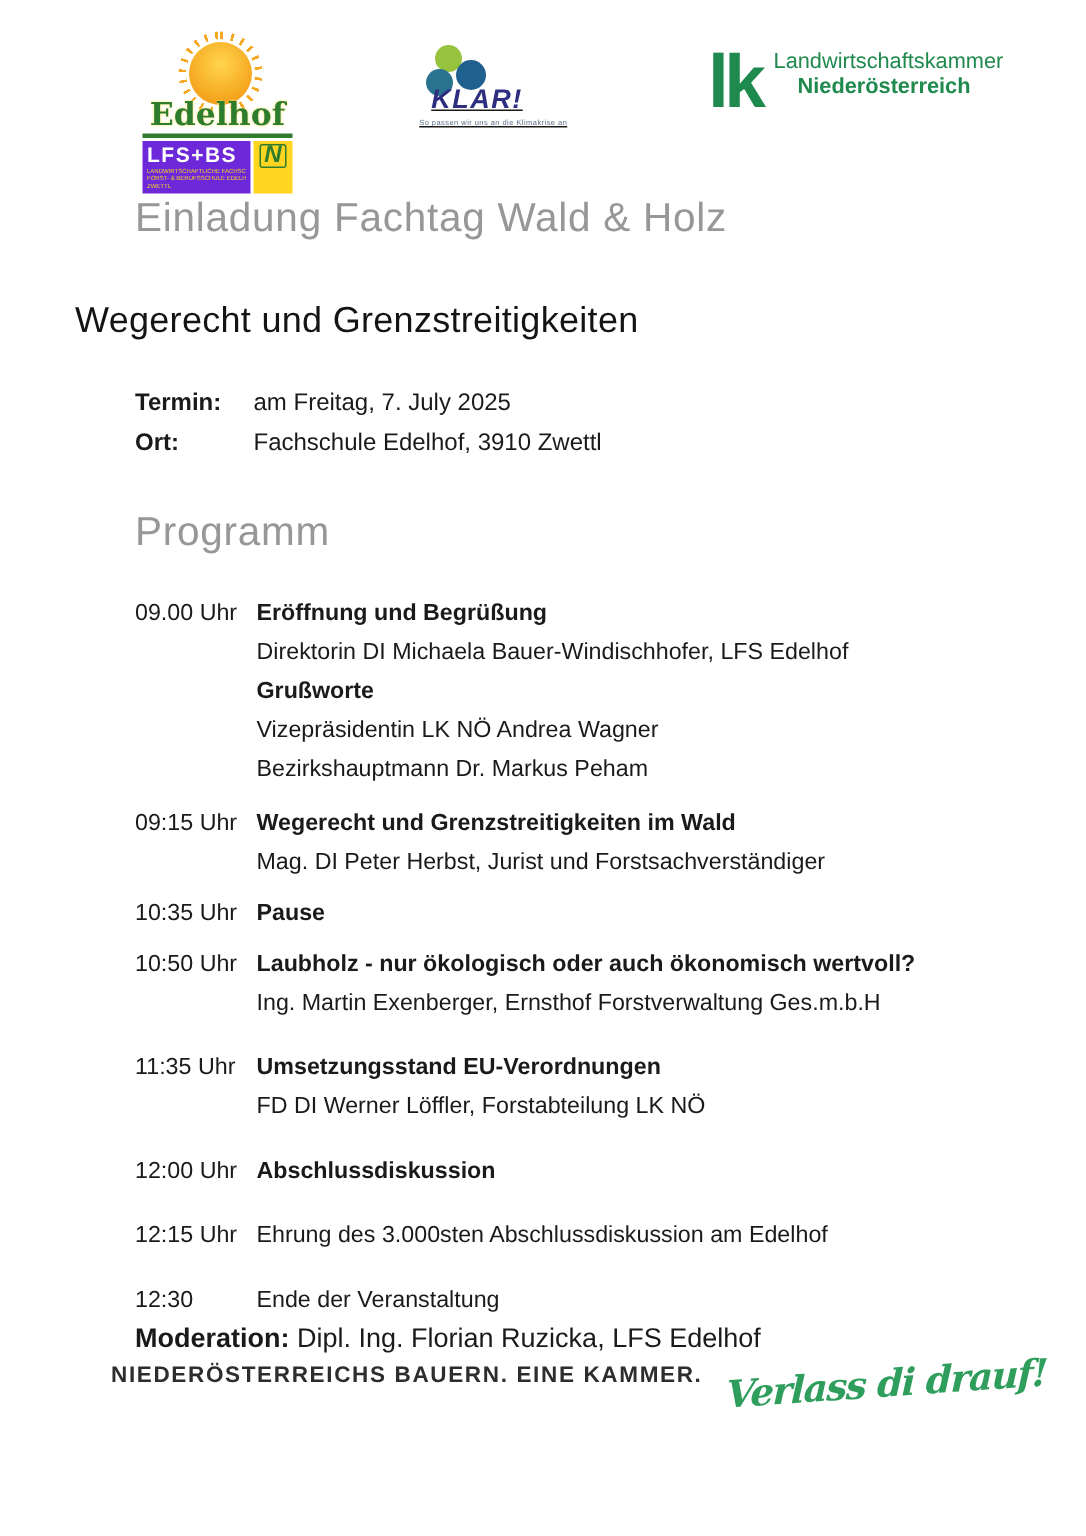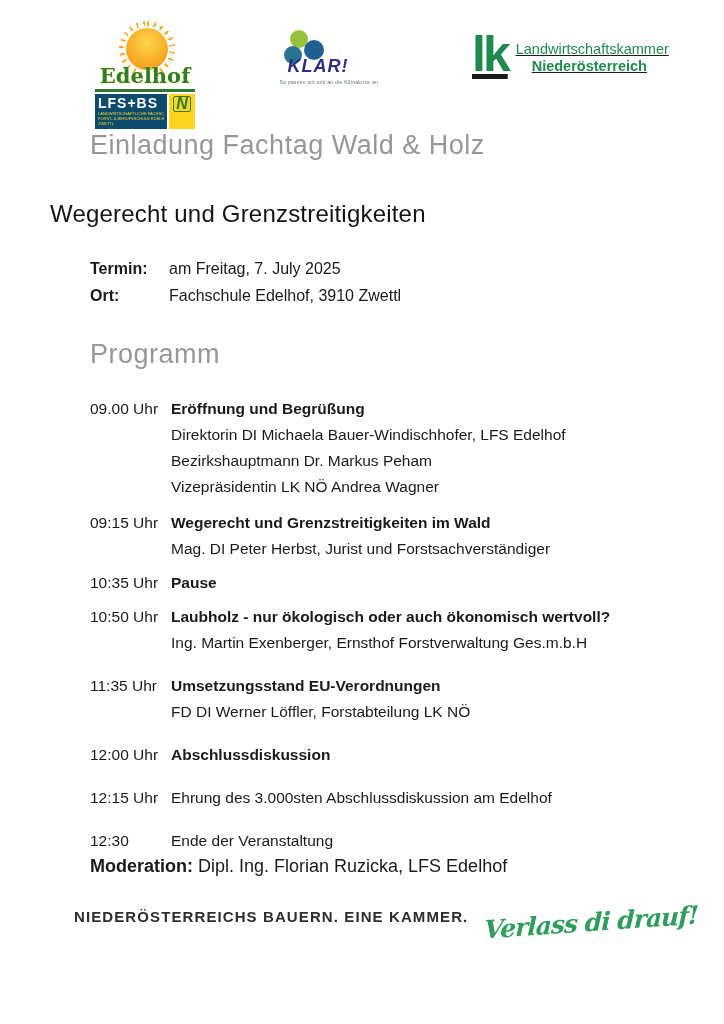--- a/index.html
+++ b/index.html
@@ -45,55 +45,55 @@
     font-weight: bold;
     font-size: 21px;
     color: #2e7d2f;
     text-shadow: 0 0 2px #ffe366;
     letter-spacing: 0px;
     text-align: center;
   }
   .edelhof .underbar { height: 3px; background: #2e7d2f; margin-top: 1px; }
   .edelhof .boxes { display: flex; margin-top: 2px; }
   .edelhof .lfs-box {
-    background: #0c4a6e; color: #fff;
+    background: #6d28d9; color: #fff;
     width: 72px; padding: 2px 3px 3px 3px;
   }
   .edelhof .lfs-title { font-weight: bold; font-size: 14px; letter-spacing: 1px; line-height: 15px; }
   .edelhof .lfs-sub { color: #f5d520; font-size: 4px; line-height: 5px; white-space: nowrap; overflow: hidden; }
   .edelhof .n-box {
     background: #ffd520; width: 26px; margin-left: 2px;
     display: flex; align-items: flex-start; justify-content: center;
   }
   .edelhof .n-letter {
     font-weight: bold; font-style: italic; color: #2e7d2f;
     font-size: 16px; margin-top: 2px;
     border: 1.5px solid #2e7d2f; border-radius: 2px;
     line-height: 14px; padding: 0 2px;
   }
 
   
-  .klar { position: relative; width: 120px; padding-top: 5px; }
+  .klar { position: relative; width: 120px; padding-top: 5px; text-decoration: underline; }
   .klar .circles { position: relative; height: 36px; width: 60px; margin-left: 8px; }
   .klar .c { position: absolute; border-radius: 50%; }
   .klar .c-green { width: 18px; height: 18px; background: #96c23d; left: 8px; top: 0; }
   .klar .c-navy  { width: 20px; height: 20px; background: #20608e; left: 22px; top: 10px; }
   .klar .c-teal  { width: 18px; height: 18px; background: #2a7390; left: 2px; top: 16px; }
   .klar .wordmark {
     position: relative; margin-top: -10px; margin-left: 14px;
     color: #2d2e7f; font-weight: bold; font-size: 18px;
     font-style: italic; letter-spacing: 1px;
   }
   .klar .tagline {
     margin-top: 2px; margin-left: 6px;
     color: #5b6f86; font-size: 5px; letter-spacing: 0.3px;
   }
 
   
-  .lk { display: flex; align-items: flex-end; width: 190px; padding-top: 8px; text-decoration: underline; }
+  .lk { display: flex; align-items: flex-start; width: 190px; padding-top: 8px; }
   .lk .glyph {
     color: #1f8a4d; font-weight: 800; font-size: 50px;
     letter-spacing: -3px; line-height: 42px; font-family: "Liberation Sans", sans-serif;
   }
   .lk .text { margin-left: 8px; color: #1f8a4d; }
   .lk .line1 { font-size: 14.5px; line-height: 17px; }
   .lk .line2 { font-size: 14.5px; line-height: 17px; font-weight: bold; padding-left: 16px; }
 
   
   .subtitle {
@@ -216,22 +216,23 @@
     <div class="time">09.00 Uhr</div>
     <div class="content">
       <div class="item-title">Eröffnung und Begrüßung</div>
       <div class="item-line">Direktorin DI Michaela Bauer-Windischhofer, LFS Edelhof</div>
     </div>
   </div>
 
   <div class="item gap-b">
     <div class="time"></div>
     <div class="content">
+      <div class="item-title">Grußworte</div>
+      <div class="item-line">Vizepräsidentin LK NÖ Andrea Wagner</div>
       <div class="item-line">Bezirkshauptmann Dr. Markus Peham</div>
-      <div class="item-line">Vizepräsidentin LK NÖ Andrea Wagner</div>
     </div>
   </div>
 
   <div class="item gap-c">
     <div class="time">09:15 Uhr</div>
     <div class="content">
       <div class="item-title">Wegerecht und Grenzstreitigkeiten im Wald</div>
       <div class="item-line">Mag. DI Peter Herbst, Jurist und Forstsachverständiger</div>
     </div>
   </div>

